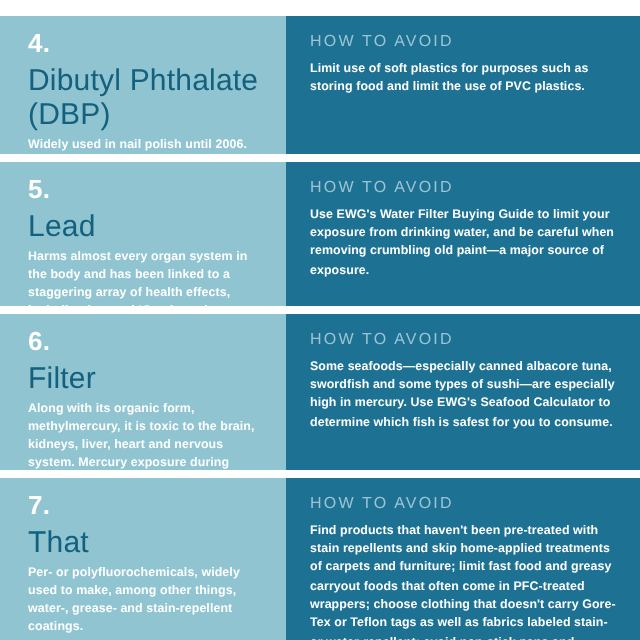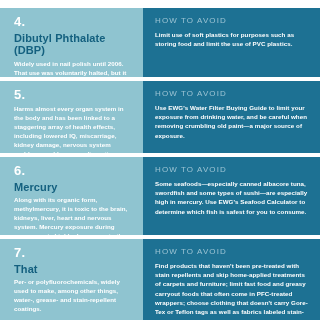--- a/index.html
+++ b/index.html
@@ -55,22 +55,22 @@
   }
   .num {
     font-size: 13px;
     font-weight: bold;
     color: #ffffff;
     line-height: 1.05;
     margin: 0 0 3px 0;
     letter-spacing: 0.2px;
   }
   .chem-name {
-    font-size: 11px;
-    font-weight: bold;
+    font-size: 15px;
+    font-weight: normal;
     color: #14607f;
     line-height: 1.15;
     margin: 0 0 3px 0;
     letter-spacing: 0.1px;
   }
   .chem-desc {
     font-size: 6.2px;
     font-weight: bold;
     color: #ffffff;
     line-height: 1.45;
@@ -115,34 +115,35 @@
       <div class="avoid-title">HOW TO AVOID</div>
       <div class="avoid-body">Limit use of soft plastics for purposes such as storing food and limit the use of PVC plastics.</div>
     </div>
   </div>
 
   <div class="row-gap"></div>
 
   <div class="section sec-5">
     <div class="left-pane">
       <div class="num">5.</div>
+      <div class="chem-name">Lead</div>
       <div class="chem-desc">Harms almost every organ system in the body and has been linked to a staggering array of health effects, including lowered IQ, miscarriage, kidney damage, nervous system problems and hormone disruption.</div>
     </div>
     <div class="right-pane">
       <div class="avoid-title">HOW TO AVOID</div>
       <div class="avoid-body">Use EWG's Water Filter Buying Guide to limit your exposure from drinking water, and be careful when removing crumbling old paint—a major source of exposure.</div>
     </div>
   </div>
 
   <div class="row-gap"></div>
 
   <div class="section sec-6">
     <div class="left-pane">
       <div class="num">6.</div>
-      <div class="chem-name">Mercury</div>
+      <div class="chem-name">Filter</div>
       <div class="chem-desc">Along with its organic form, methylmercury, it is toxic to the brain, kidneys, liver, heart and nervous system. Mercury exposure during pregnancy is highly dangerous to the developing fetus, leading to impaired development of the brain and nervous system.</div>
     </div>
     <div class="right-pane">
       <div class="avoid-title">HOW TO AVOID</div>
       <div class="avoid-body">Some seafoods—especially canned albacore tuna, swordfish and some types of sushi—are especially high in mercury. Use EWG's Seafood Calculator to determine which fish is safest for you to consume.</div>
     </div>
   </div>
 
   <div class="row-gap"></div>
 

